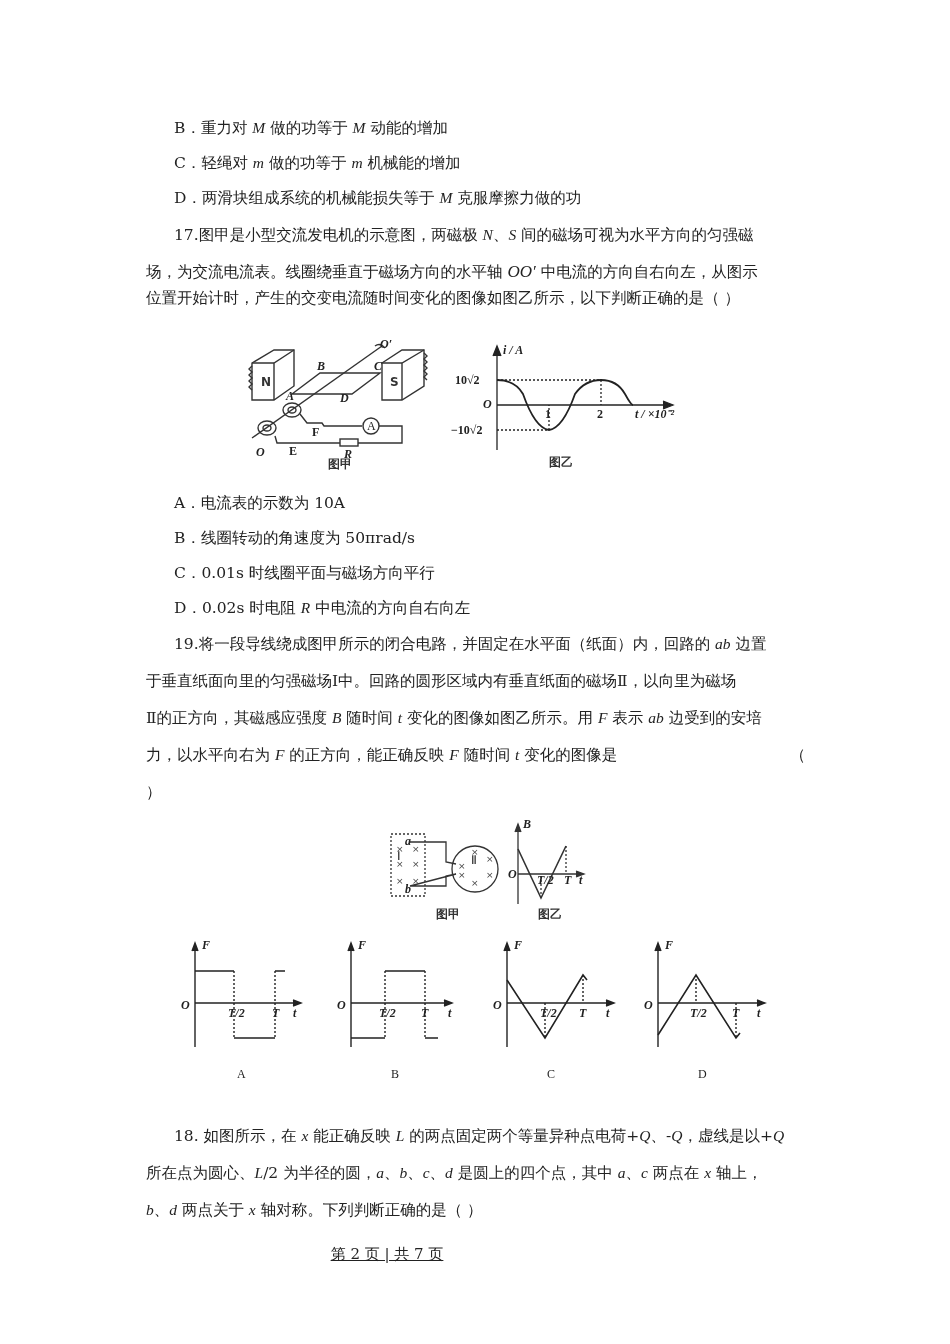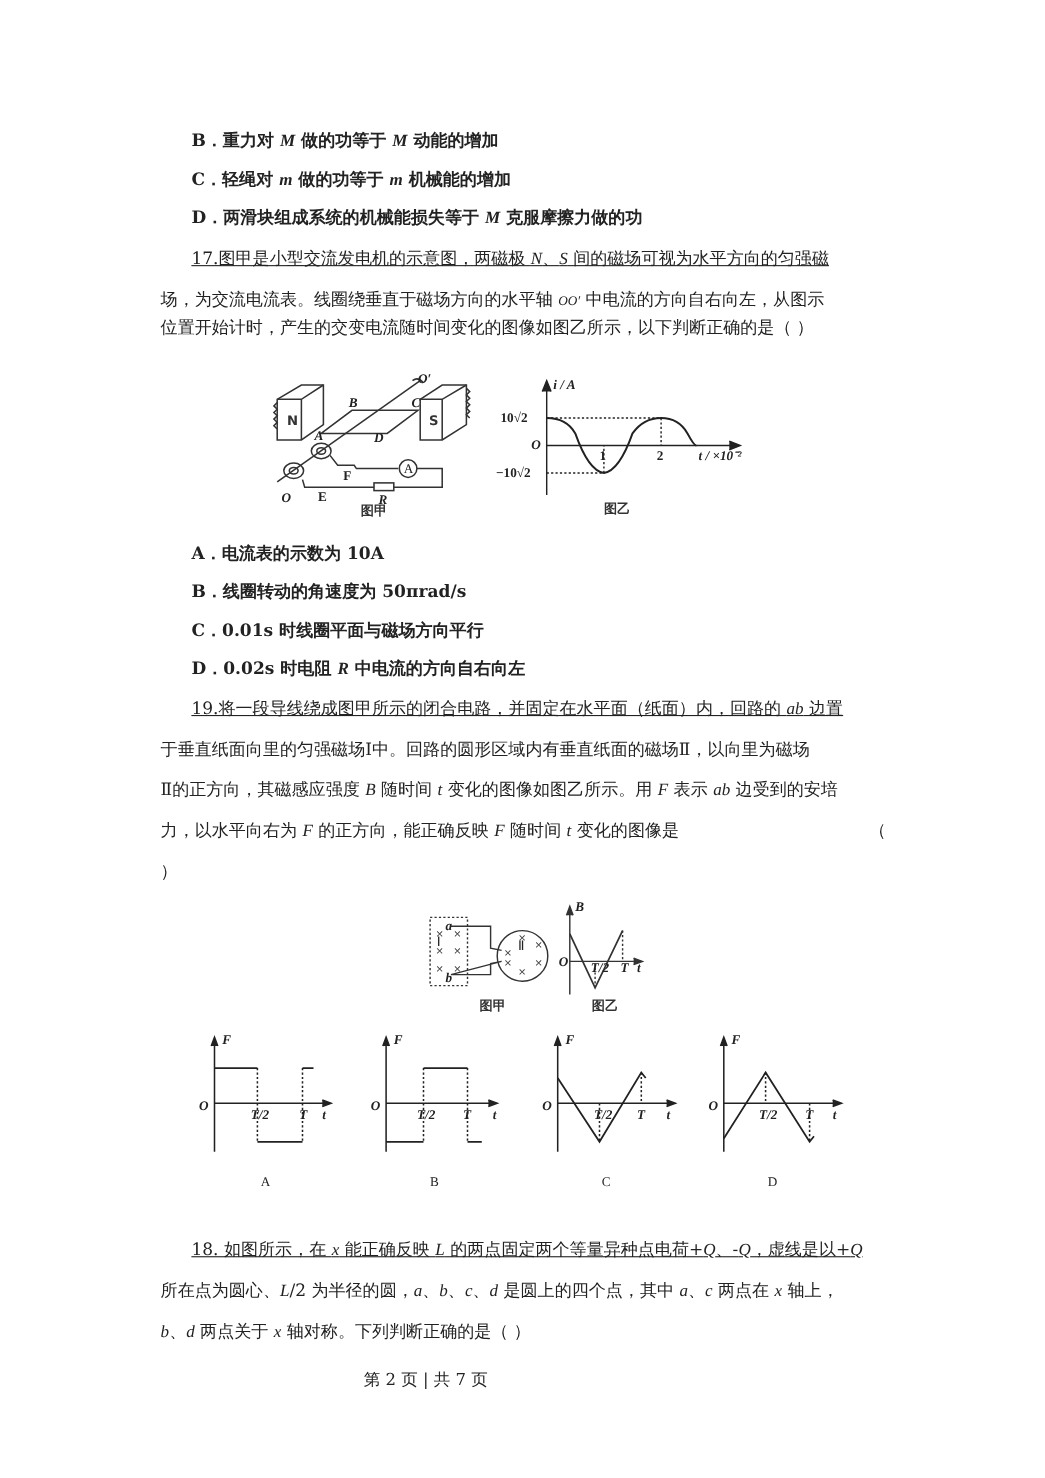--- a/index.html
+++ b/index.html
@@ -1,47 +1,47 @@
 <!DOCTYPE html>
 <html><head>
 <meta charset="utf-8">
 <style>
   html, body { margin: 0; padding: 0; background: #ffffff; }
   body { width: 950px; height: 1344px; position: relative; overflow: hidden;
          font-family: "DejaVu Serif", "Liberation Serif", serif; color: #222; }
   .line { position: absolute; font-size: 15.5px; line-height: 20px; white-space: nowrap; }
-  .opt { left: 174px; font-weight: bold; }
+  .opt { left: 174px; }
   .par { left: 146px; }
-  .ind { left: 174px; text-decoration: underline; }
+  .ind { left: 174px; }
   .line i { font-family: "Liberation Serif", serif; font-style: italic; }
   .fig { position: absolute; }
   .fig svg { display: block; }
   .cap { font-family: "DejaVu Sans", sans-serif; font-weight: bold; font-size: 12px; fill: #333; }
   .lbl { font-family: "Liberation Serif", serif; font-size: 12px; fill: #222; }
   .ilbl { font-family: "Liberation Serif", serif; font-style: italic; font-weight: bold; font-size: 12px; fill: #222; }
-  .footer { position: absolute; left: 0; width: 774px; top: 1245px; text-align: center; font-size: 15px; }
+  .footer { position: absolute; left: 0; width: 774px; top: 1245px; text-align: center; font-size: 15px; text-decoration: underline; }
 </style>
 </head>
 <body>
 
 <div class="line opt" style="top:118px">
   <span>B．</span><span>重力对 </span><i>M</i><span> 做的功等于 </span><i>M</i><span> 动能的增加</span>
 </div>
 <div class="line opt" style="top:153px">
   <span>C．</span><span>轻绳对 </span><i>m</i><span> 做的功等于 </span><i>m</i><span> 机械能的增加</span>
 </div>
 <div class="line opt" style="top:188px">
   <span>D．</span><span>两滑块组成系统的机械能损失等于 </span><i>M</i><span> 克服摩擦力做的功</span>
 </div>
 
 <div class="line ind" style="top:225px">
   <span>17.图甲是小型交流发电机的示意图，两磁极 </span><i>N</i><span>、</span><i>S</i><span> 间的磁场可视为水平方向的匀强磁</span>
 </div>
 <div class="line par" style="top:262px">
-  <span>场，为交流电流表。线圈绕垂直于磁场方向的水平轴 </span><i style="font-size:12px">OO′</i><span> 中电流的方向自右向左，从图示</span>
+  <span>场，为交流电流表。线圈绕垂直于磁场方向的水平轴 </span><i style="font-size:17px">OO′</i><span> 中电流的方向自右向左，从图示</span>
 </div>
 <div class="line par" style="top:288px">位置开始计时，产生的交变电流随时间变化的图像如图乙所示，以下判断正确的是（    ）</div>
 
 <div class="fig" style="left:232px; top:338px">
   <svg width="200" height="135" viewBox="0 0 200 135">
     <g stroke="#333" stroke-width="1.4" fill="none">
 
       <path d="M20,25 L42,12 L62,12 L62,48 L42,62 L20,62 Z" fill="#fff"></path>
       <path d="M20,25 L42,25 L62,12 M42,25 L42,62"></path>
       <path d="M20,28 l-3,3 l3,3 l-3,3 l3,3 l-3,3 l3,3 l-3,3 l3,3"></path>

